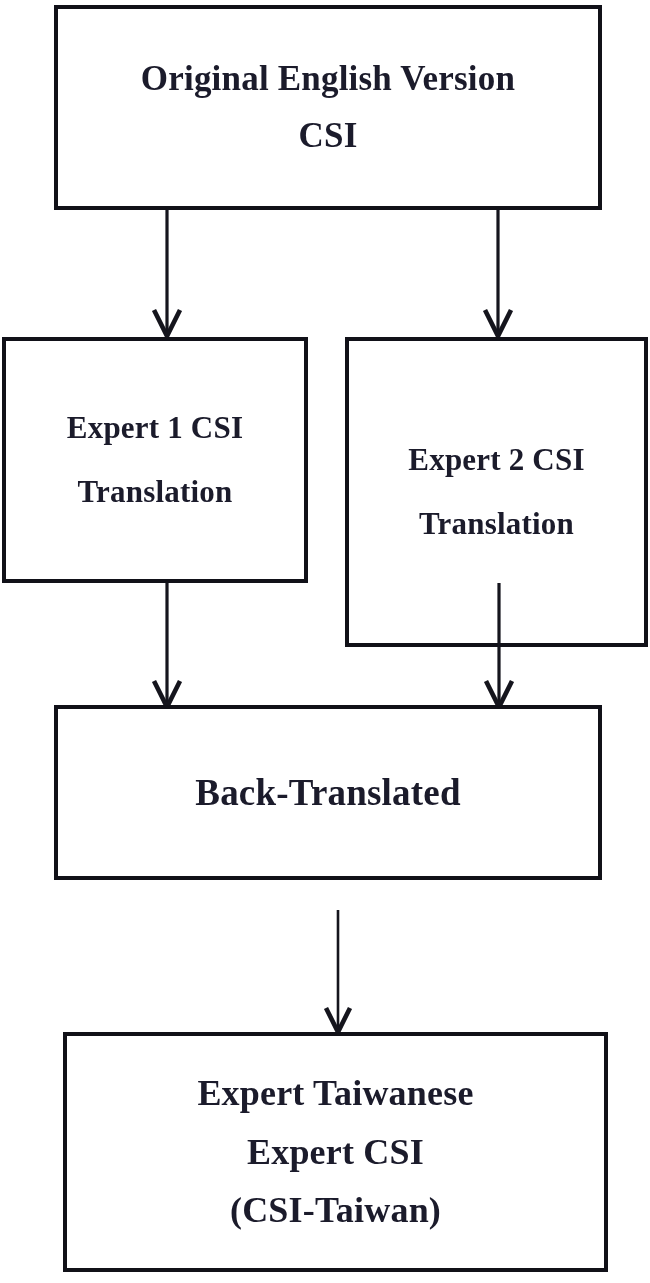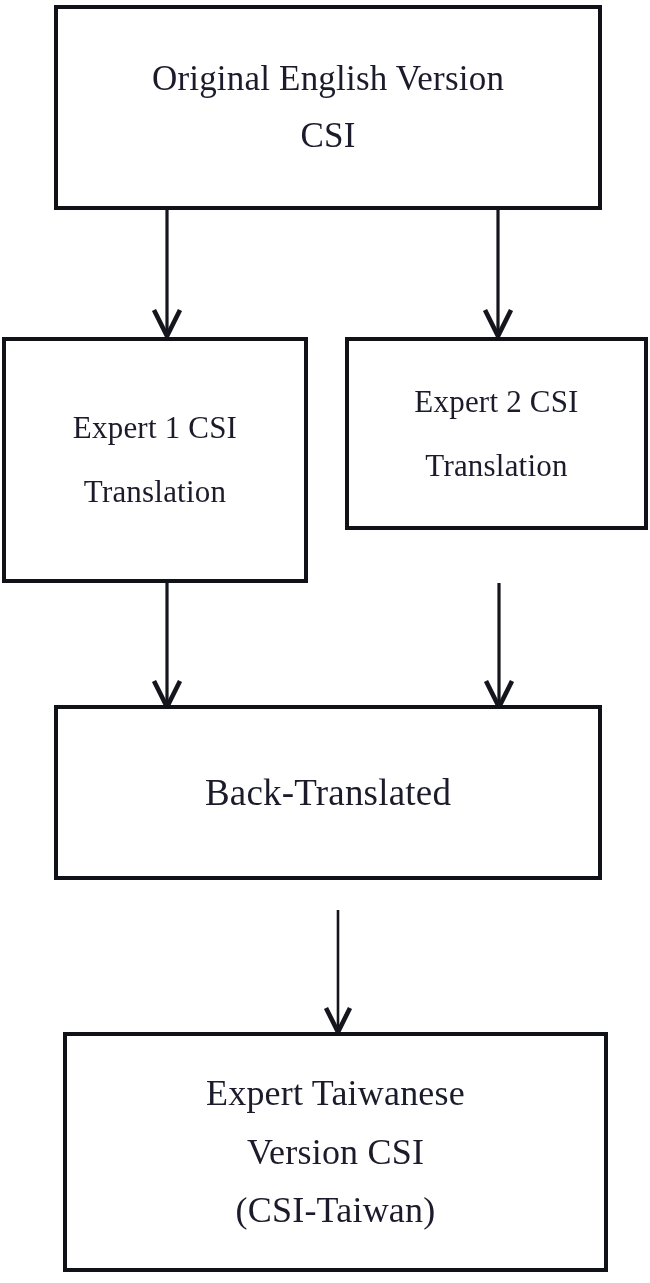--- a/index.html
+++ b/index.html
@@ -23,29 +23,30 @@
     box-sizing: border-box;
     border: 4px solid #111118;
     background: #ffffff;
     display: flex;
     flex-direction: column;
     justify-content: center;
     text-align: center;
     color: #1b1b2b;
     line-height: 1.62;
     letter-spacing: 0.2px;
+    font-weight: bold;
   }
   .node .line {
     display: block;
     white-space: nowrap;
   }
   
   #node-original      { left: 54px;  top: 5px;    width: 548px; height: 205px; font-size: 35px; }
   #node-expert1       { left: 2px;   top: 337px;  width: 306px; height: 246px; font-size: 31px; }
-  #node-expert2       { left: 345px; top: 337px;  width: 303px; height: 193px; font-size: 31px; }
+  #node-expert2       { left: 345px; top: 337px;  width: 303px; height: 310px; font-size: 31px; }
   #node-backtrans     { left: 54px;  top: 705px;  width: 548px; height: 175px; font-size: 37px; }
   #node-final         { left: 63px;  top: 1032px; width: 545px; height: 240px; font-size: 36px; }
 
   #node-expert1 .line, #node-expert2 .line { line-height: 2.05; }
   #node-final .line { line-height: 1.63; }
 
   
   .arrow {
     position: absolute;
     overflow: visible;
@@ -115,17 +116,17 @@
 
   <div class="arrow" id="arrow-5" style="left:318px; top:910px;">
     <svg width="40" height="126" viewBox="-20 0 40 126">
       <path class="arrow-line" d="M 0 0 L 0 122" style="stroke-width:2.6"></path>
       <path class="arrow-head" d="M -12 98 L 0 122 L 12 98"></path>
     </svg>
   </div>
 
   <div class="node" id="node-final">
     <span class="line">Expert Taiwanese</span>
-    <span class="line">Version CSI</span>
+    <span class="line">Expert CSI</span>
     <span class="line">(CSI-Taiwan)</span>
   </div>
 
 </div>
 
 </body></html>

